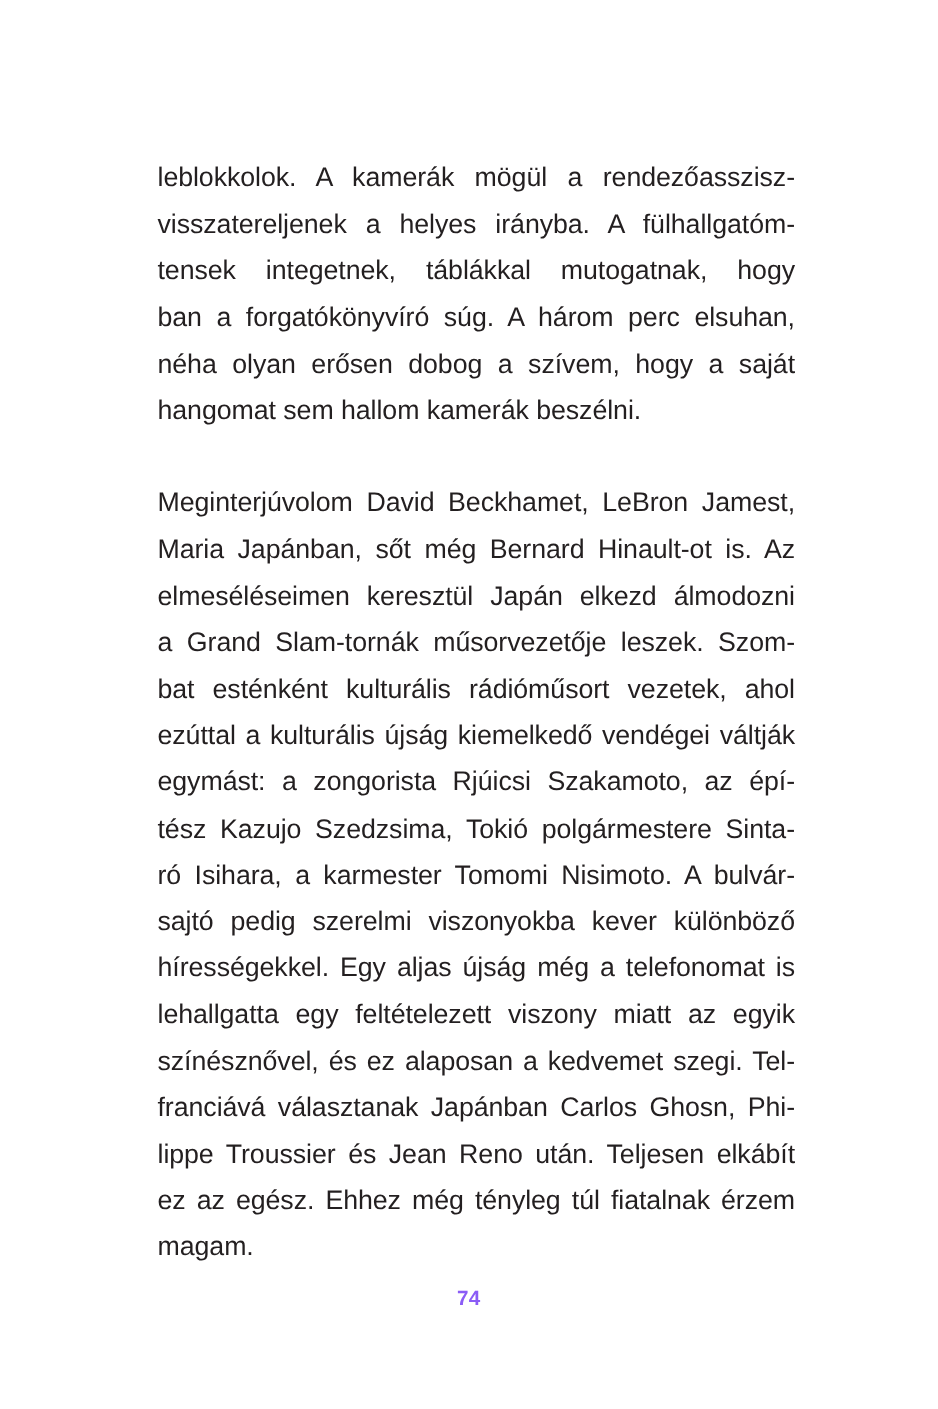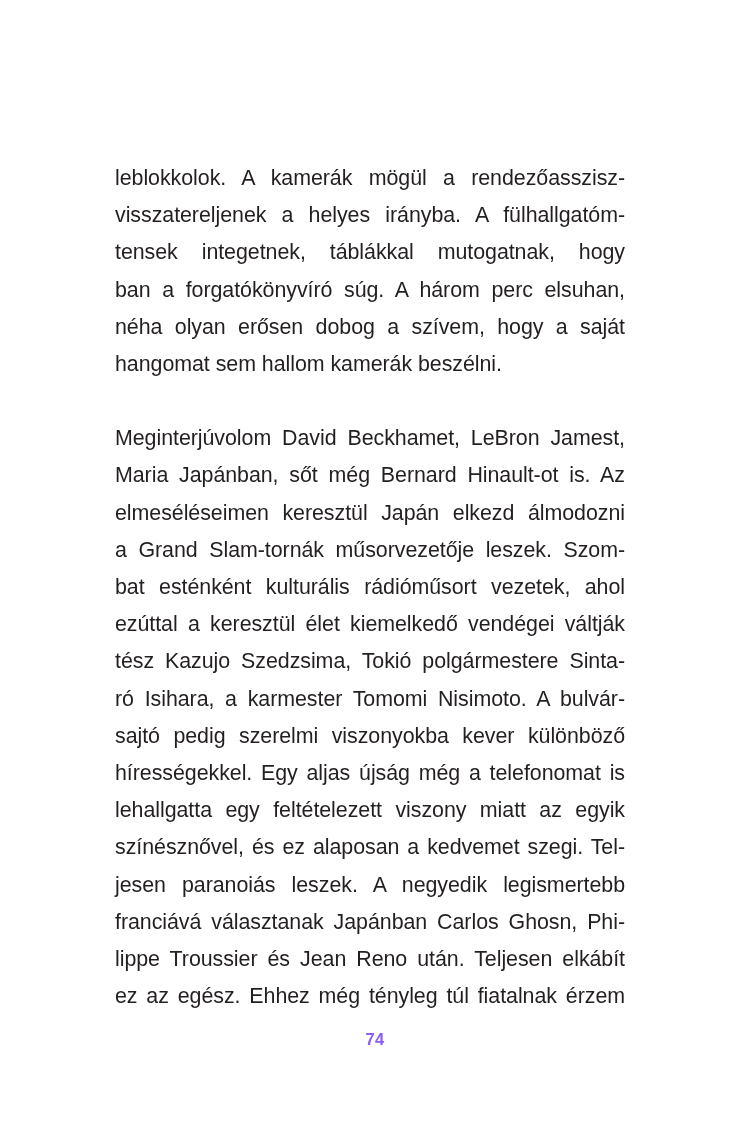--- a/index.html
+++ b/index.html
@@ -19,24 +19,23 @@
   .page {
     position: relative;
     width: 750px;
     height: 1127px;
     background: #ffffff;
     box-sizing: border-box;
   }
 
   .text-block {
     position: absolute;
-    left: 115px;
+    left: 126px;
     top: 124px;
     width: 510px;
-    margin-top: 36px;
   }
 
   .para {
     margin: 0;
     font-size: 21.4px;
     line-height: 37.2px;
     text-align: justify;
     text-justify: inter-word;
     letter-spacing: -0.05px;
     word-spacing: 0px;
@@ -89,30 +88,31 @@
     </p>
 
     <div class="para-gap"></div>
 
     <p class="para">
       <span class="line">Meginterjúvolom David Beckhamet, LeBron Jamest,</span>
       <span class="line">Maria Japánban, sőt még Bernard Hinault-ot is. Az</span>
       <span class="line">elmeséléseimen keresztül Japán elkezd álmodozni</span>
       <span class="line">a Grand Slam-tornák műsorvezetője leszek. Szom-</span>
       <span class="line">bat esténként kulturális rádióműsort vezetek, ahol</span>
-      <span class="line">ezúttal a keresztül élet kiemelkedő vendégei váltják</span>
+      <span class="line">ezúttal a kulturális újság kiemelkedő vendégei váltják</span>
+      <span class="line">egymást: a zongorista Rjúicsi Szakamoto, az épí-</span>
       <span class="line">tész Kazujo Szedzsima, Tokió polgármestere Sinta-</span>
       <span class="line">ró Isihara, a karmester Tomomi Nisimoto. A bulvár-</span>
       <span class="line">sajtó pedig szerelmi viszonyokba kever különböző</span>
       <span class="line">hírességekkel. Egy aljas újság még a telefonomat is</span>
       <span class="line">lehallgatta egy feltételezett viszony miatt az egyik</span>
       <span class="line">színésznővel, és ez alaposan a kedvemet szegi. Tel-</span>
-      <span class="line">jesen paranoiás leszek. A negyedik legismertebb</span>
       <span class="line">franciává választanak Japánban Carlos Ghosn, Phi-</span>
       <span class="line">lippe Troussier és Jean Reno után. Teljesen elkábít</span>
       <span class="line">ez az egész. Ehhez még tényleg túl fiatalnak érzem</span>
+      <span class="line last">magam.</span>
     </p>
 
   </div>
 
   <div class="folio">74</div>
 
 </div>
 
 </body></html>

